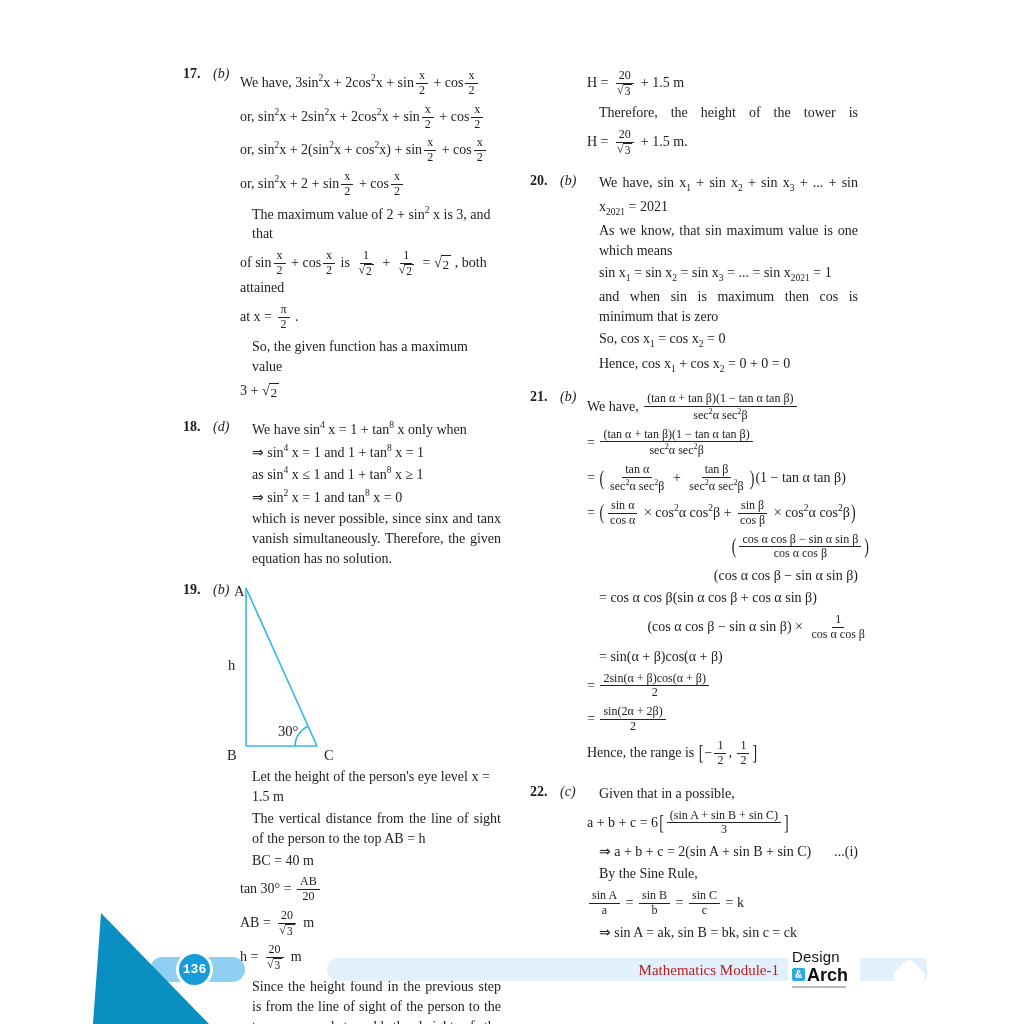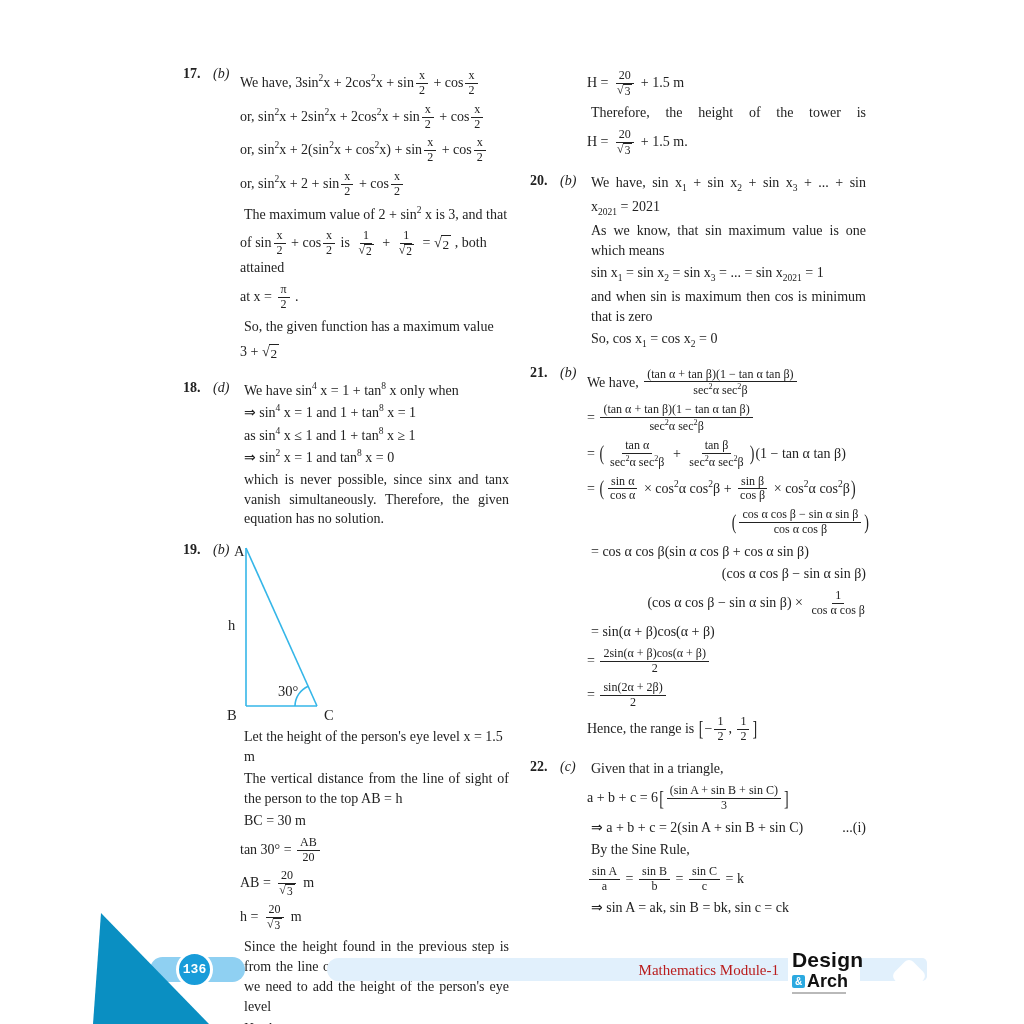--- a/index.html
+++ b/index.html
@@ -5,21 +5,21 @@
   html,body{margin:0;padding:0;background:#fff}
   body{width:1024px;height:1024px;position:relative;overflow:hidden;
        font-family:"Liberation Serif",serif;color:#222}
   .col{position:absolute;top:64px;font-size:14px;line-height:1.42}
   #col-left{left:183px;width:330px}
   #col-right{left:530px;width:340px}
   .prob{display:flex;align-items:flex-start;margin-bottom:9px}
   .pnum{flex:none;width:30px;font-weight:700}
   .popt{flex:none;width:27px;font-style:italic}
   .pbody{flex:1;min-width:0}
-  .mline{margin:2px 4px}
+  .mline{margin:2px 12px}
   .sp{margin:5px 0}
   .right{text-align:right}
   .just{text-align:justify}
   .spread{text-align:justify;text-align-last:justify}
   .eqnrow{display:flex;justify-content:space-between;align-items:flex-end}
   sup,sub{font-size:0.68em}
   .frac{display:inline-flex;flex-direction:column;align-items:center;
         vertical-align:middle;margin:0 2px;font-size:0.86em;line-height:1.15;text-align:center}
   .fn{padding:0 3px;border-bottom:1px solid currentColor}
   .fd{padding:0 3px}
@@ -40,21 +40,21 @@
          font-family:Liberation Mono, monospace;font-weight:700;font-size:13px;
          display:flex;align-items:center;justify-content:center;z-index:4}
   .bar{position:absolute;left:327px;top:958px;width:600px;height:23px;
        background:var(--bar,#e1f0fc);border-radius:12px 5px 5px 12px;z-index:1}
   .module{position:absolute;right:148px;top:50%;transform:translateY(-50%);
           font-weight:400;font-size:15px;color:#b91c1c;white-space:nowrap}
   .wave{position:absolute;left:896px;top:963px;width:26px;height:26px;background:#fff;
         transform:rotate(45deg);border-radius:6px;z-index:2}
   .logo{position:absolute;left:788px;top:947px;width:64px;padding:2px 4px;background:#fff;
         border-radius:8px;z-index:3;font-family:"Liberation Sans",sans-serif}
-  .l1{font-weight:700;font-size:21px;color:#111;line-height:1.05;letter-spacing:0.2px}
+  .l1{font-weight:400;font-size:15px;color:#111;line-height:1.05;letter-spacing:0.2px}
   .l2{display:flex;align-items:center;gap:2px;margin-top:1px}
   .amp{width:13px;height:13px;background:var(--amp,#2ba9e0);color:#fff;font-size:10px;font-weight:700;
        display:flex;align-items:center;justify-content:center;border-radius:2px;flex:none}
   .l2t{font-weight:700;font-size:18px;color:#111;line-height:1}
   .tag{height:2px;background:#b9b9b9;margin-top:2px;width:54px}
 </style>
 </head>
 <body>
 
 <div class="col" id="col-left">
@@ -148,21 +148,21 @@
         <line x1="22" y1="8" x2="93" y2="166"></line>
         <path d="M 71 166 A 22 22 0 0 1 84.2 146.2"></path>
         <text x="10" y="16">A</text>
         <text x="3" y="180">B</text>
         <text x="100" y="180">C</text>
         <text x="4" y="90">h</text>
         <text x="54" y="156">30°</text>
       </svg>
       <div class="mline">Let the height of the person's eye level x = 1.5 m</div>
       <div class="mline just">The vertical distance from the line of sight of the person to the top AB = h</div>
-      <div class="mline">BC = 30 m</div>
+      <div class="mline">BC = 40 m</div>
       <div class="mline sp">tan 30° = <span class="frac">
             <span class="fn">AB</span>
             <span class="fd">20</span>
           </span></div>
       <div class="mline sp">AB = <span class="frac">
             <span class="fn">20</span>
             <span class="fd"><span class="sqrt">
                 <span class="rad">√</span>
                 <span class="vinc">3</span>
               </span></span>
@@ -207,20 +207,21 @@
   <div class="prob">
     <span class="pnum">20.</span>
     <span class="popt">(b)</span>
     <div class="pbody">
       <div class="mline spread">We have, sin x<sub>1</sub> + sin x<sub>2</sub> + sin x<sub>3</sub> + ... + sin</div>
       <div class="mline">x<sub>2021</sub> = 2021</div>
       <div class="mline just">As we know, that sin maximum value is one which means</div>
       <div class="mline">sin x<sub>1</sub> = sin x<sub>2</sub> = sin x<sub>3</sub> = ... = sin x<sub>2021</sub> = 1</div>
       <div class="mline just">and when sin is maximum then cos is minimum that is zero</div>
       <div class="mline">So, cos x<sub>1</sub> = cos x<sub>2</sub> = 0</div>
+      <div class="mline">Hence, cos x<sub>1</sub> + cos x<sub>2</sub> = 0 + 0 = 0</div>
     </div>
   </div>
 
   <div class="prob">
     <span class="pnum">21.</span>
     <span class="popt">(b)</span>
     <div class="pbody">
       <div class="mline sp">We have, <span class="frac">
             <span class="fn">(tan α + tan β)(1 − tan α tan β)</span>
             <span class="fd">sec<sup>2</sup>α sec<sup>2</sup>β</span>
@@ -240,22 +241,22 @@
             <span class="fn">sin α</span>
             <span class="fd">cos α</span>
           </span> × cos<sup>2</sup>α cos<sup>2</sup>β + <span class="frac">
             <span class="fn">sin β</span>
             <span class="fd">cos β</span>
           </span> × cos<sup>2</sup>α cos<sup>2</sup>β<span class="big">)</span></div>
       <div class="mline sp right"><span class="big">(</span><span class="frac">
             <span class="fn">cos α cos β − sin α sin β</span>
             <span class="fd">cos α cos β</span>
           </span><span class="big">)</span></div>
+      <div class="mline right">(cos α cos β − sin α sin β)</div>
       <div class="mline">= cos α cos β(sin α cos β + cos α sin β)</div>
-      <div class="mline right">(cos α cos β − sin α sin β)</div>
       <div class="mline sp right">(cos α cos β − sin α sin β) × <span class="frac">
             <span class="fn">1</span>
             <span class="fd">cos α cos β</span>
           </span></div>
       <div class="mline">= sin(α + β)cos(α + β)</div>
       <div class="mline sp">= <span class="frac">
             <span class="fn">2sin(α + β)cos(α + β)</span>
             <span class="fd">2</span>
           </span></div>
       <div class="mline sp">= <span class="frac">
@@ -269,21 +270,21 @@
             <span class="fn">1</span>
             <span class="fd">2</span>
           </span><span class="big">]</span></div>
     </div>
   </div>
 
   <div class="prob">
     <span class="pnum">22.</span>
     <span class="popt">(c)</span>
     <div class="pbody">
-      <div class="mline">Given that in a triangle,</div>
+      <div class="mline">Given that in a possible,</div>
       <div class="mline sp">a + b + c = 6<span class="big">[</span><span class="frac">
             <span class="fn">(sin A + sin B + sin C)</span>
             <span class="fd">3</span>
           </span><span class="big">]</span></div>
       <div class="mline eqnrow">
         <span>⇒ a + b + c = 2(sin A + sin B + sin C)</span>
         <span>...(i)</span>
       </div>
       <div class="mline">By the Sine Rule,</div>
       <div class="mline sp"><span class="frac">

